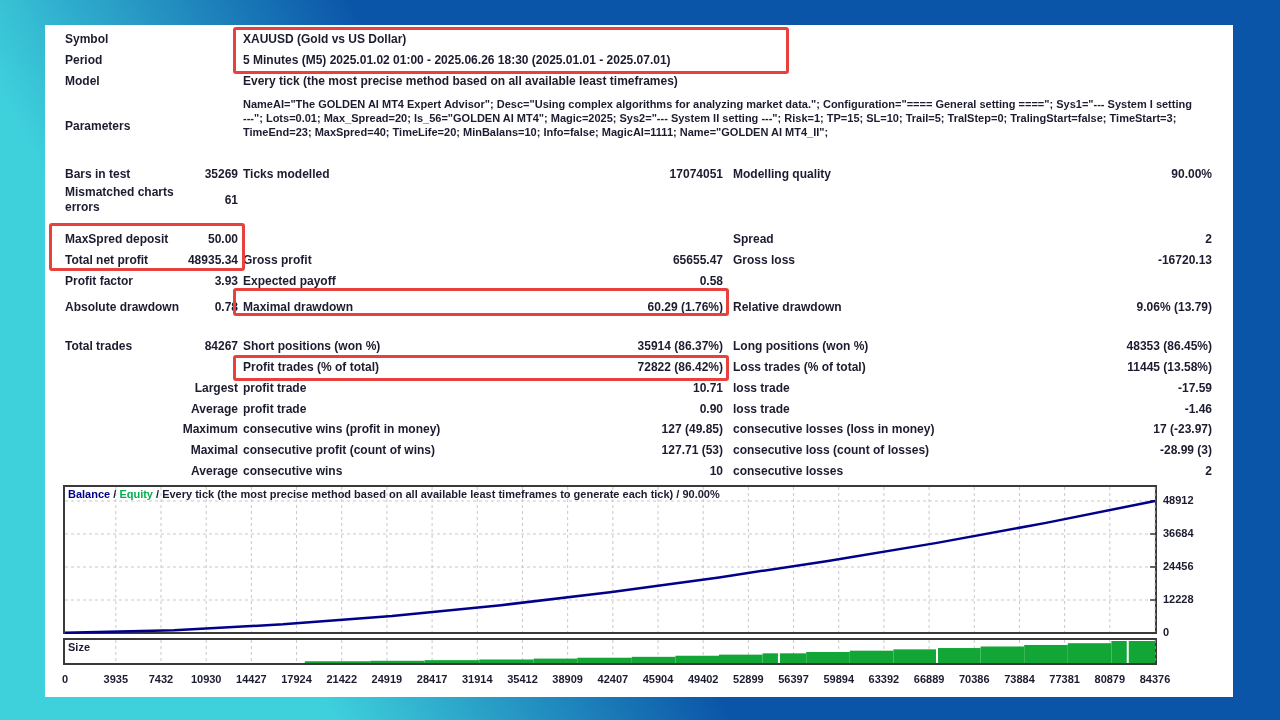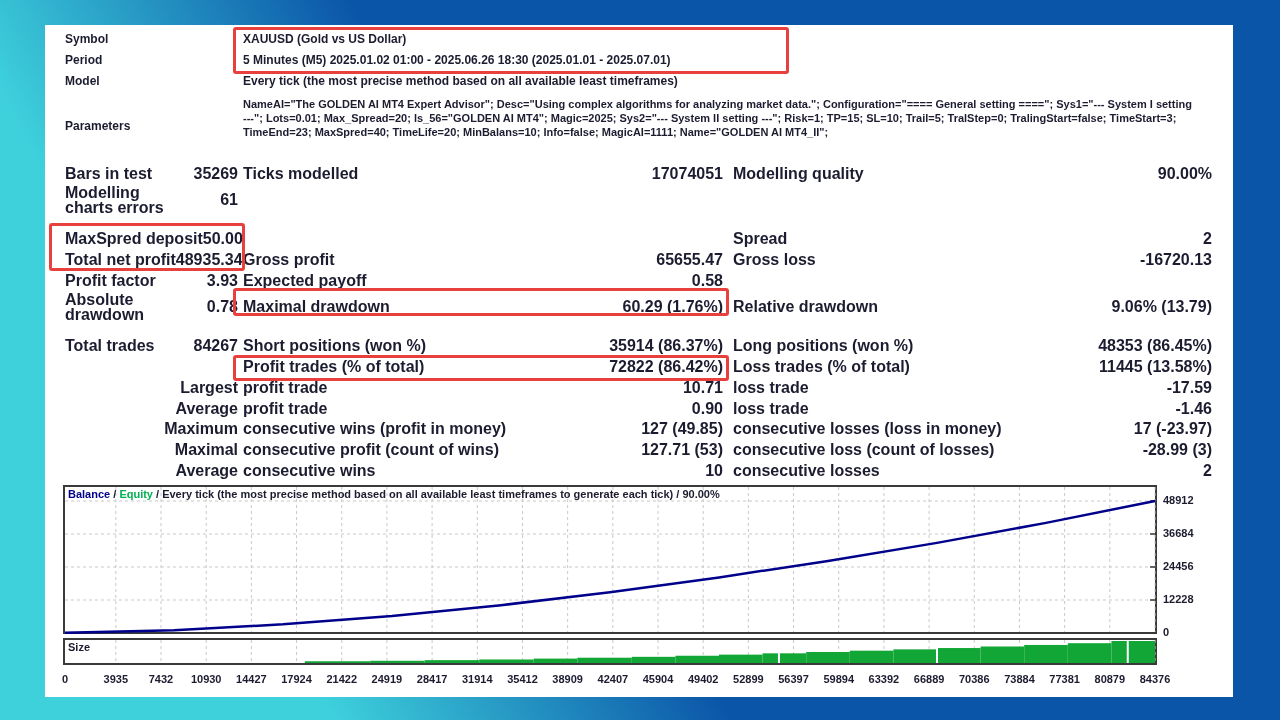--- a/index.html
+++ b/index.html
@@ -12,21 +12,21 @@
   body{
     font-family:"Liberation Sans","DejaVu Sans",sans-serif;
     background:linear-gradient(62deg,var(--frame-cyan) 0%,var(--frame-cyan) 20%,var(--frame-blue) 44%,var(--frame-blue) 100%);
     position:relative;color:var(--text);
   }
   .panel{position:absolute;left:45px;top:25px;width:1188px;height:672px;background:#fff;padding-left:28px;}
   .info-row{position:absolute;left:0;width:100%;height:16px;font-size:12px;font-weight:700}
   .ilbl{position:absolute;left:20px;white-space:nowrap}
   .ival{position:absolute;left:198px;white-space:nowrap}
   .params-text{position:absolute;left:198px;top:72px;width:952px;font-size:11px;font-weight:700;line-height:14px}
-  .stat-row{position:absolute;left:0;width:100%;font-size:16px;font-weight:700}
+  .stat-row{position:absolute;left:0;width:100%;font-size:12px;font-weight:700}
   .cell{position:absolute;top:0;bottom:0;display:flex;justify-content:space-between;align-items:center}
   .c1{left:20px;width:173px}
   .c2{left:198px;width:480px}
   .c3{left:688px;width:479px}
   .lbl{white-space:nowrap}
   .lbl.wrap{white-space:normal;width:122px;line-height:15px}
   .val{white-space:nowrap}
   .rbox{position:absolute;border:3px solid var(--highlight-red);border-radius:3px;pointer-events:none}
   .rbox.b1{left:188px;top:2px;width:556px;height:47px}
   .rbox.b2{left:4px;top:198px;width:196px;height:48px}
@@ -87,21 +87,21 @@
           <span class="lbl">Ticks modelled</span>
           <span class="val">17074051</span>
         </div>
         <div class="cell c3">
           <span class="lbl">Modelling quality</span>
           <span class="val">90.00%</span>
         </div>
       </div>
       <div class="stat-row" style="top: 159px; height: 32px;">
         <div class="cell c1">
-          <span class="lbl wrap">Modelling charts errors</span>
+          <span class="lbl wrap">Mismatched charts errors</span>
           <span class="val">61</span>
         </div>
         <div class="cell c2">
           <span class="lbl"></span>
           <span class="val"></span>
         </div>
         <div class="cell c3">
           <span class="lbl"></span>
           <span class="val"></span>
         </div>

